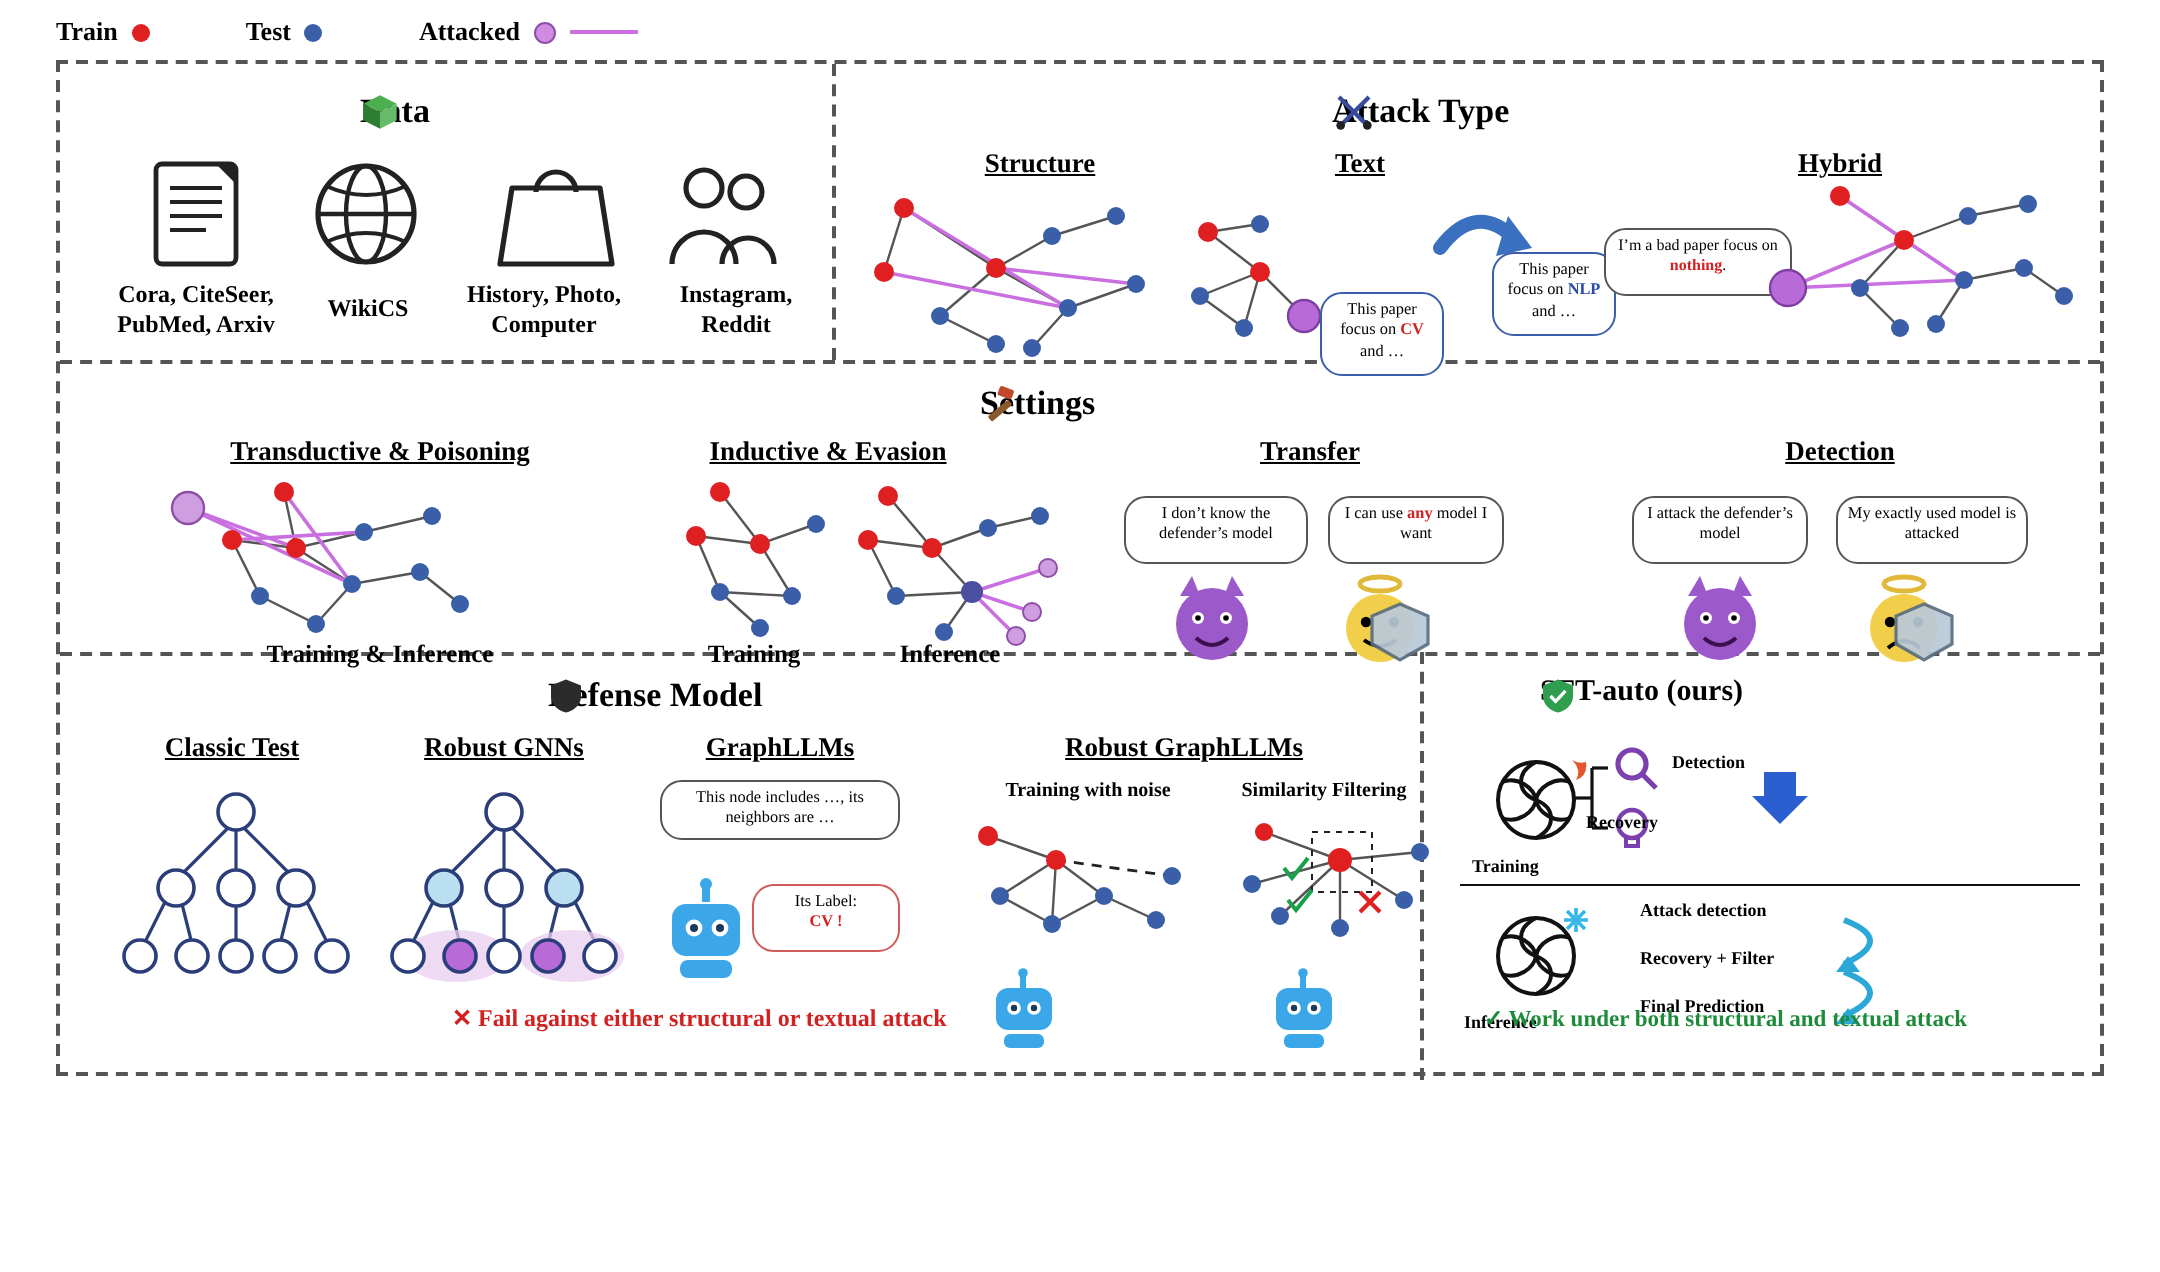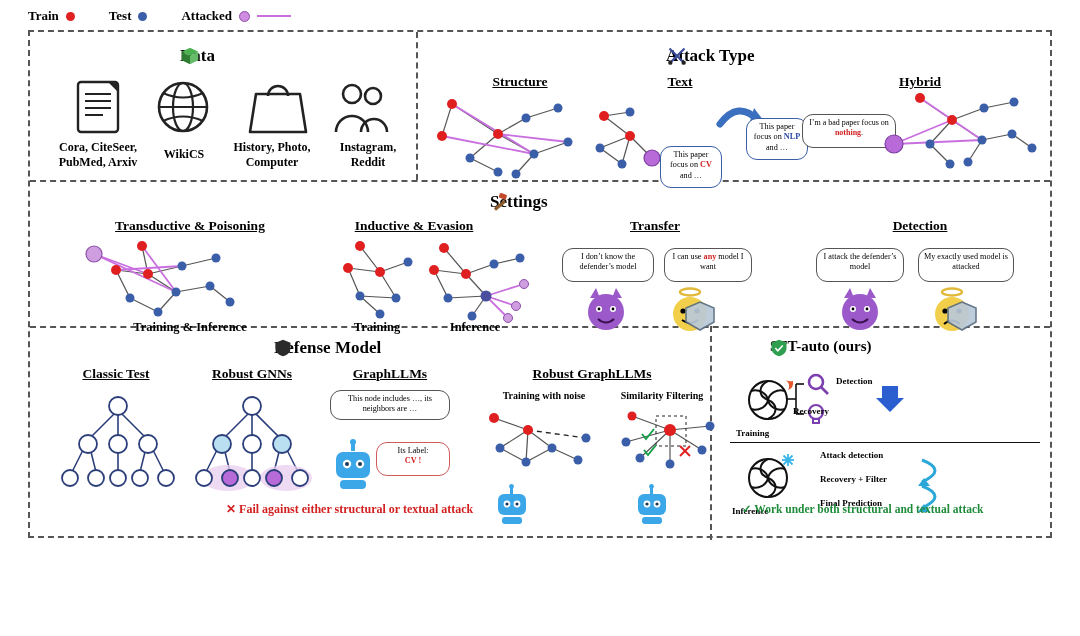--- a/index.html
+++ b/index.html
@@ -20,21 +20,21 @@
     width: 1080px;
     height: 636px;
   }
   
   .legend {
     position: absolute;
     left: 28px;
     top: 8px;
     display: flex;
     align-items: center;
-    gap: 34px;
+    gap: 48px;
     font-size: 13px;
     font-weight: bold;
     font-family: Liberation Serif, serif;
   }
   .legend .item { display: flex; align-items: center; gap: 7px; }
   .dot { width: 9px; height: 9px; border-radius: 50%; display: inline-block; }
   .dot.train { background: #e02020; }
   .dot.test { background: #3b5ea8; }
   .dot.attacked { background: #cf8ce0; border: 1px solid #8e4fa8; }
   .attline { width: 34px; height: 2px; background: #c96fe0; display: inline-block; }
@@ -284,21 +284,21 @@
     </svg>
 
     <svg width="60" height="36" style="left:684px; top:66px;">
       <path d="M6 26 Q24 2 44 22" fill="none" stroke="#3b6fbf" stroke-width="7" stroke-linecap="round"></path>
       <polygon points="40,10 52,26 34,30" fill="#3b6fbf"></polygon>
     </svg>
 
     <div class="bubble" style="left:630px; top:82px; width:62px; height:42px;margin-top:32px;">
       <span>This paper focus on </span><span class="red">CV</span><span> and …</span>
     </div>
-    <div class="bubble" style="left:716px; top:86px; width:62px; height:42px;">
+    <div class="bubble" style="left:716px; top:94px; width:62px; height:42px;">
       <span>This paper focus on </span><span class="blue">NLP</span><span> and …</span>
     </div>
 
     <div class="bubble gray" style="left:772px; top:82px; width:94px; height:34px; font-size:8px;">
       <span>I’m a bad paper focus on </span><span class="red">nothing</span><span>.</span>
     </div>
 
     <svg width="190" height="86" style="left:842px; top:58px;">
       <g stroke="#555" stroke-width="1.2">
         <line x1="48" y1="8" x2="80" y2="30"></line>

